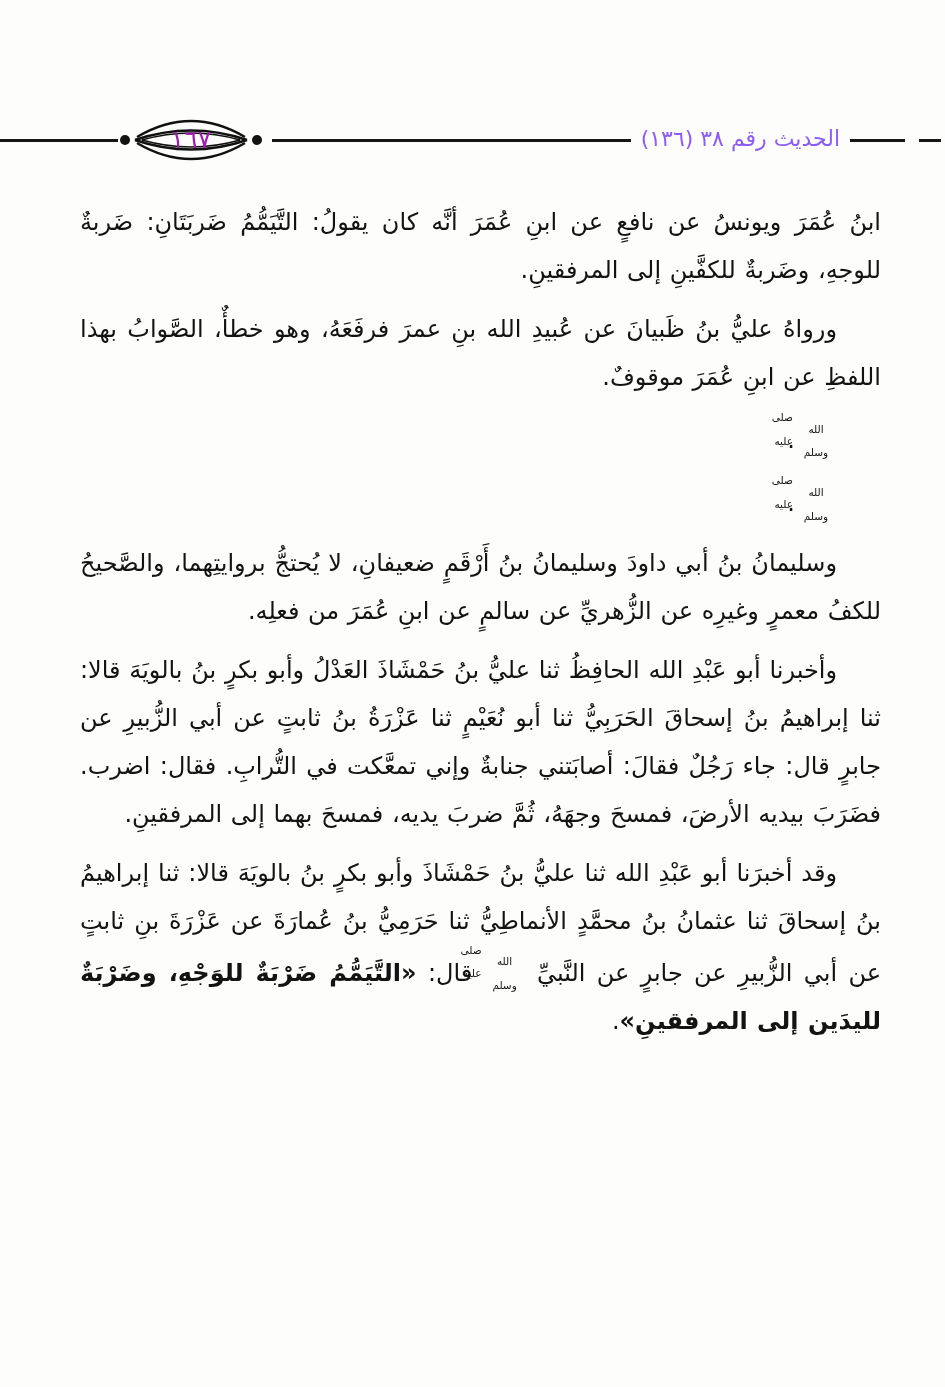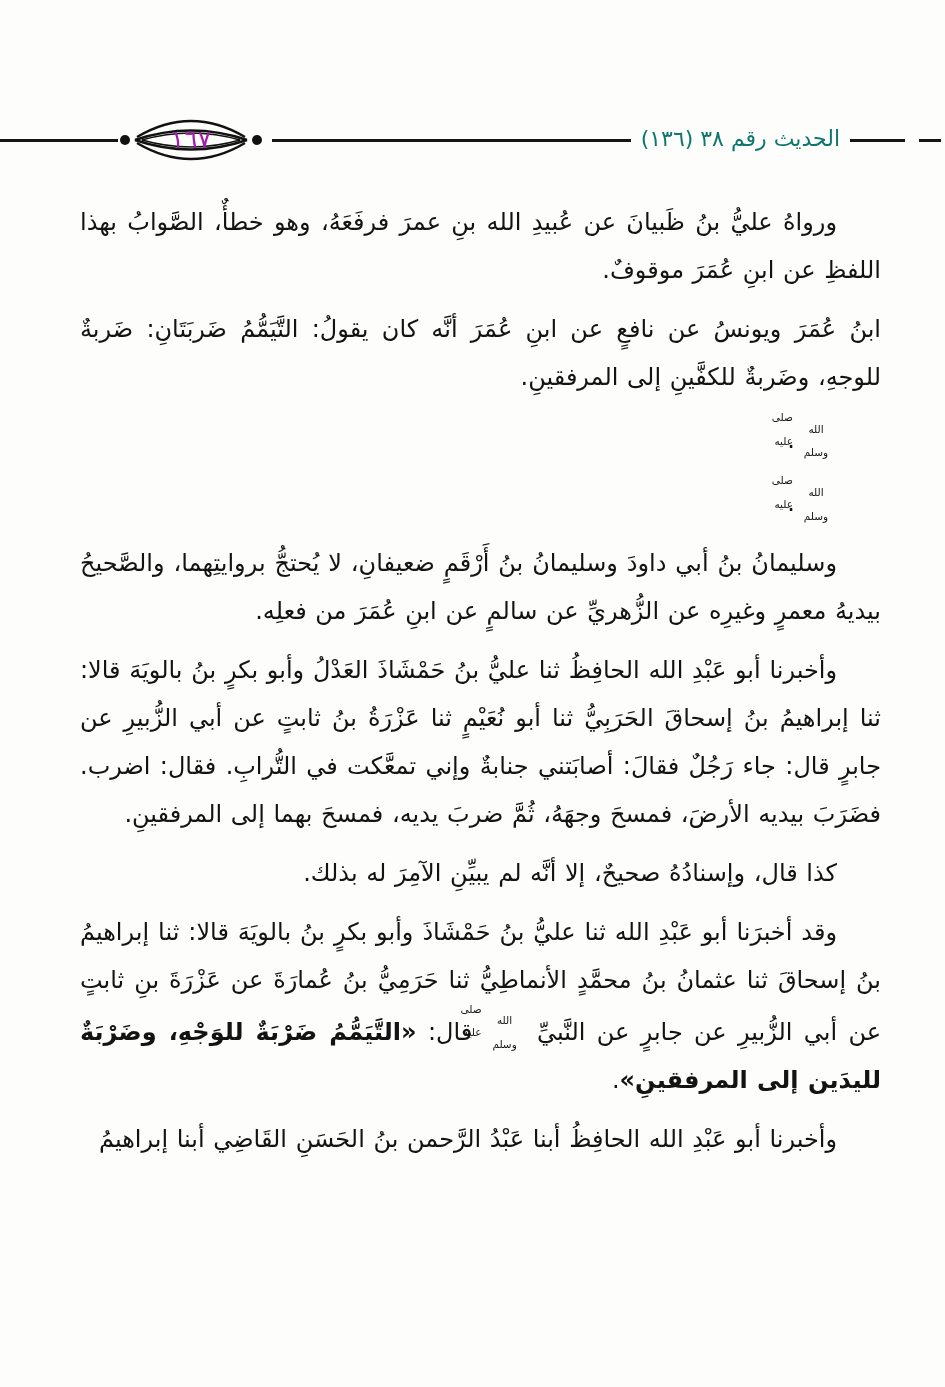--- a/index.html
+++ b/index.html
@@ -12,21 +12,21 @@
   
   .header{
     margin:112px 4px 0 0;
     height:56px;
     display:flex;align-items:center;
   }
   .rule{height:3px;background:#151515;align-self:center;}
   .rule-right-outer{width:22px;margin-left:14px;}
   .rule-right-inner{width:55px;margin-left:10px;}
   .hadith-ref{
-    font-size:22px;white-space:nowrap;color:#0f766e;
+    font-size:22px;white-space:nowrap;color:#8b5cf6;
     padding-bottom:4px;
   }
   .rule-mid{flex:1;margin:0 10px;}
   .dot{width:10px;height:10px;border-radius:50%;background:#111;flex:0 0 auto;}
   .cartouche{
     position:relative;width:118px;height:54px;flex:0 0 auto;margin:0 2px;
   }
   .cartouche svg{position:absolute;inset:0;}
   .pagenum{
     position:absolute;inset:0;display:flex;align-items:center;justify-content:center;
@@ -78,25 +78,23 @@
         <path d="M 5,30 Q 59,62 113,30" fill="none" stroke="#111" stroke-width="2.4"></path>
       </svg>
       <div class="pagenum">١٦٧</div>
     </div>
     <div class="dot"></div>
     <div class="rule rule-left"></div>
   </header>
 
   <main class="body">
     <div>
+        <p class="para"><span>ابنُ عُمَرَ ويونسُ عن نافعٍ عن ابنِ عُمَرَ أنَّه كان يقولُ: التَّيَمُّمُ ضَربَتَانِ: ضَربةٌ للوجهِ، وضَربةٌ للكفَّينِ إلى المرفقينِ.</span></p>
         <p class="para indent"><span>ورواهُ عليُّ بنُ ظَبيانَ عن عُبيدِ الله بنِ عمرَ فرفَعَهُ، وهو خطأٌ، الصَّوابُ بهذا اللفظِ عن ابنِ عُمَرَ موقوفٌ.</span></p>
-        <p class="para"><span>ابنُ عُمَرَ ويونسُ عن نافعٍ عن ابنِ عُمَرَ أنَّه كان يقولُ: التَّيَمُّمُ ضَربَتَانِ: ضَربةٌ للوجهِ، وضَربةٌ للكفَّينِ إلى المرفقينِ.</span></p>
         <p class="para indent"><span class="saw"><span>صلى الله</span><span>عليه وسلم</span></span><span>.</span></p>
         <p class="para indent"><span class="saw"><span>صلى الله</span><span>عليه وسلم</span></span><span>.</span></p>
-        <p class="para indent"><span>وسليمانُ بنُ أبي داودَ وسليمانُ بنُ أَرْقَمٍ ضعيفانِ، لا يُحتجُّ بروايتِهما، والصَّحيحُ بيديهُ معمرٍ وغيرِه عن الزُّهريِّ عن سالمٍ عن ابنِ عُمَرَ من فعلِه.</span></p>
+        <p class="para indent"><span>وسليمانُ بنُ أبي داودَ وسليمانُ بنُ أَرْقَمٍ ضعيفانِ، لا يُحتجُّ بروايتِهما، والصَّحيحُ للكفُ معمرٍ وغيرِه عن الزُّهريِّ عن سالمٍ عن ابنِ عُمَرَ من فعلِه.</span></p>
         <p class="para indent"><span>وأخبرنا أبو عَبْدِ الله الحافِظُ ثنا عليُّ بنُ حَمْشَاذَ العَدْلُ وأبو بكرٍ بنُ بالويَهَ قالا: ثنا إبراهيمُ بنُ إسحاقَ الحَرَبِيُّ ثنا أبو نُعَيْمٍ ثنا عَزْرَةُ بنُ ثابتٍ عن أبي الزُّبيرِ عن جابرٍ قال: جاء رَجُلٌ فقالَ: أصابَتني جنابةٌ وإني تمعَّكت في التُّرابِ. فقال: اضرب. فضَرَبَ بيديه الأرضَ، فمسحَ وجهَهُ، ثُمَّ ضربَ يديه، فمسحَ بهما إلى المرفقينِ.</span></p>
-        <p class="para indent"><span>كذا قال، وإسنادُهُ صحيحٌ، إلا أنَّه لم يبيِّنِ الآمِرَ له بذلك.</span></p>
         <p class="para indent"><span>وقد أخبرَنا أبو عَبْدِ الله ثنا عليُّ بنُ حَمْشَاذَ وأبو بكرٍ بنُ بالويَهَ قالا: ثنا إبراهيمُ بنُ إسحاقَ ثنا عثمانُ بنُ محمَّدٍ الأنماطِيُّ ثنا حَرَمِيُّ بنُ عُمارَةَ عن عَزْرَةَ بنِ ثابتٍ عن أبي الزُّبيرِ عن جابرٍ عن النَّبيِّ </span><span class="saw"><span>صلى الله</span><span>عليه وسلم</span></span><span> قال: </span><b>«التَّيَمُّمُ ضَرْبَةٌ للوَجْهِ، وضَرْبَةٌ لليدَين إلى المرفقينِ»</b><span>.</span></p>
-        <p class="para indent"><span>وأخبرنا أبو عَبْدِ الله الحافِظُ أبنا عَبْدُ الرَّحمن بنُ الحَسَنِ القَاضِي أبنا إبراهيمُ</span></p>
       </div>
   </main>
 
 </div>
 
 </body></html>

